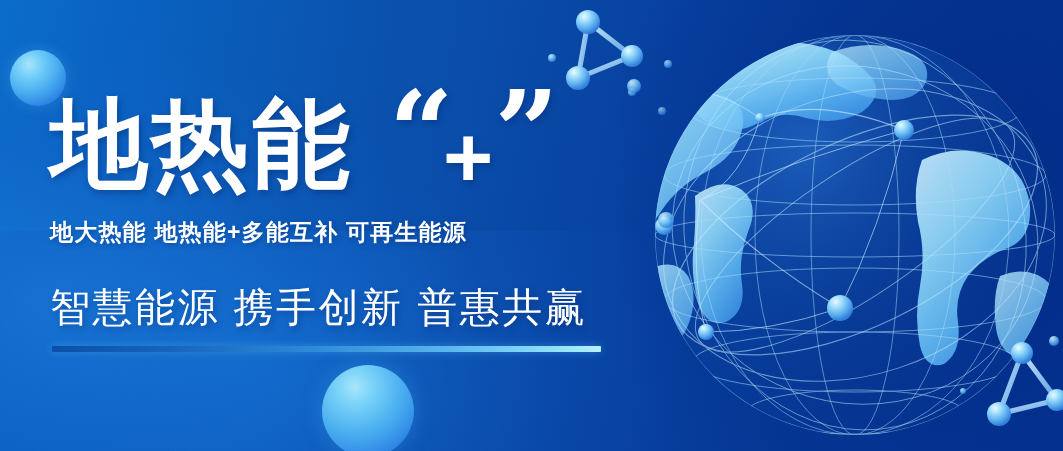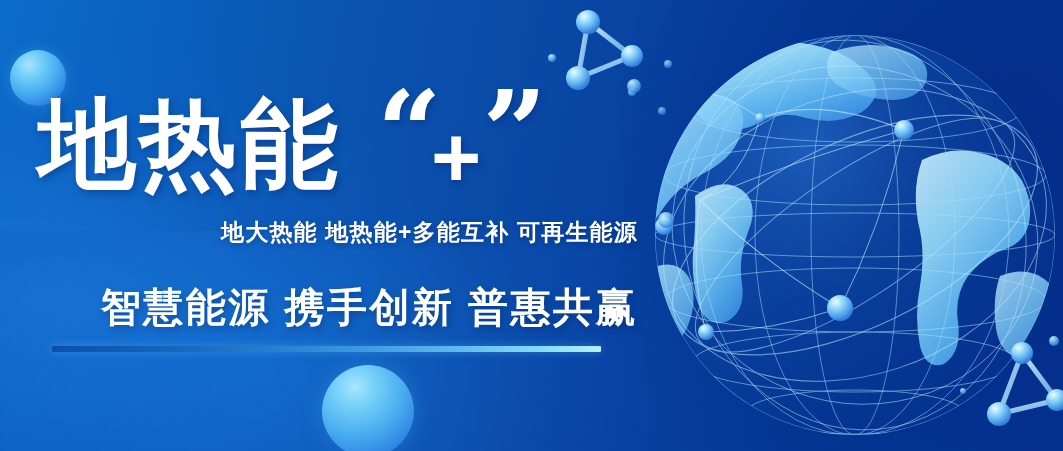--- a/index.html
+++ b/index.html
@@ -83,23 +83,22 @@
   
   #art {
     position: absolute; inset: 0;
     width: 1063px; height: 451px;
     pointer-events: none;
   }
 
   
   #text-block {
     position: absolute;
-    left: 38px; top: 92px;
+    left: 50px; top: 92px;
     width: 600px;
-    text-align: right;
   }
   #title-row {
     display: flex;
     align-items: flex-start;
     height: 112px;
   }
   #main-title {
     color: #ffffff;
     font-size: 98px;
     font-weight: bold;
@@ -141,21 +140,21 @@
     font-size: 23px;
     font-weight: bold;
     letter-spacing: 1.2px;
     white-space: nowrap;
     text-shadow: 1px 2px 5px rgba(2,30,90,0.38);
   }
   #slogan {
     margin-top: 32px;
     color: #ffffff;
     font-size: 40px;
-    font-weight: bold;
+    font-weight: normal;
     letter-spacing: 2.5px;
     white-space: nowrap;
     text-shadow: 2px 3px 6px rgba(2,30,90,0.38);
   }
   #underline-bar {
     position: absolute;
     left: 52px; top: 346px;
     width: 549px; height: 6px;
     border-radius: 1px;
     background: linear-gradient(90deg,

